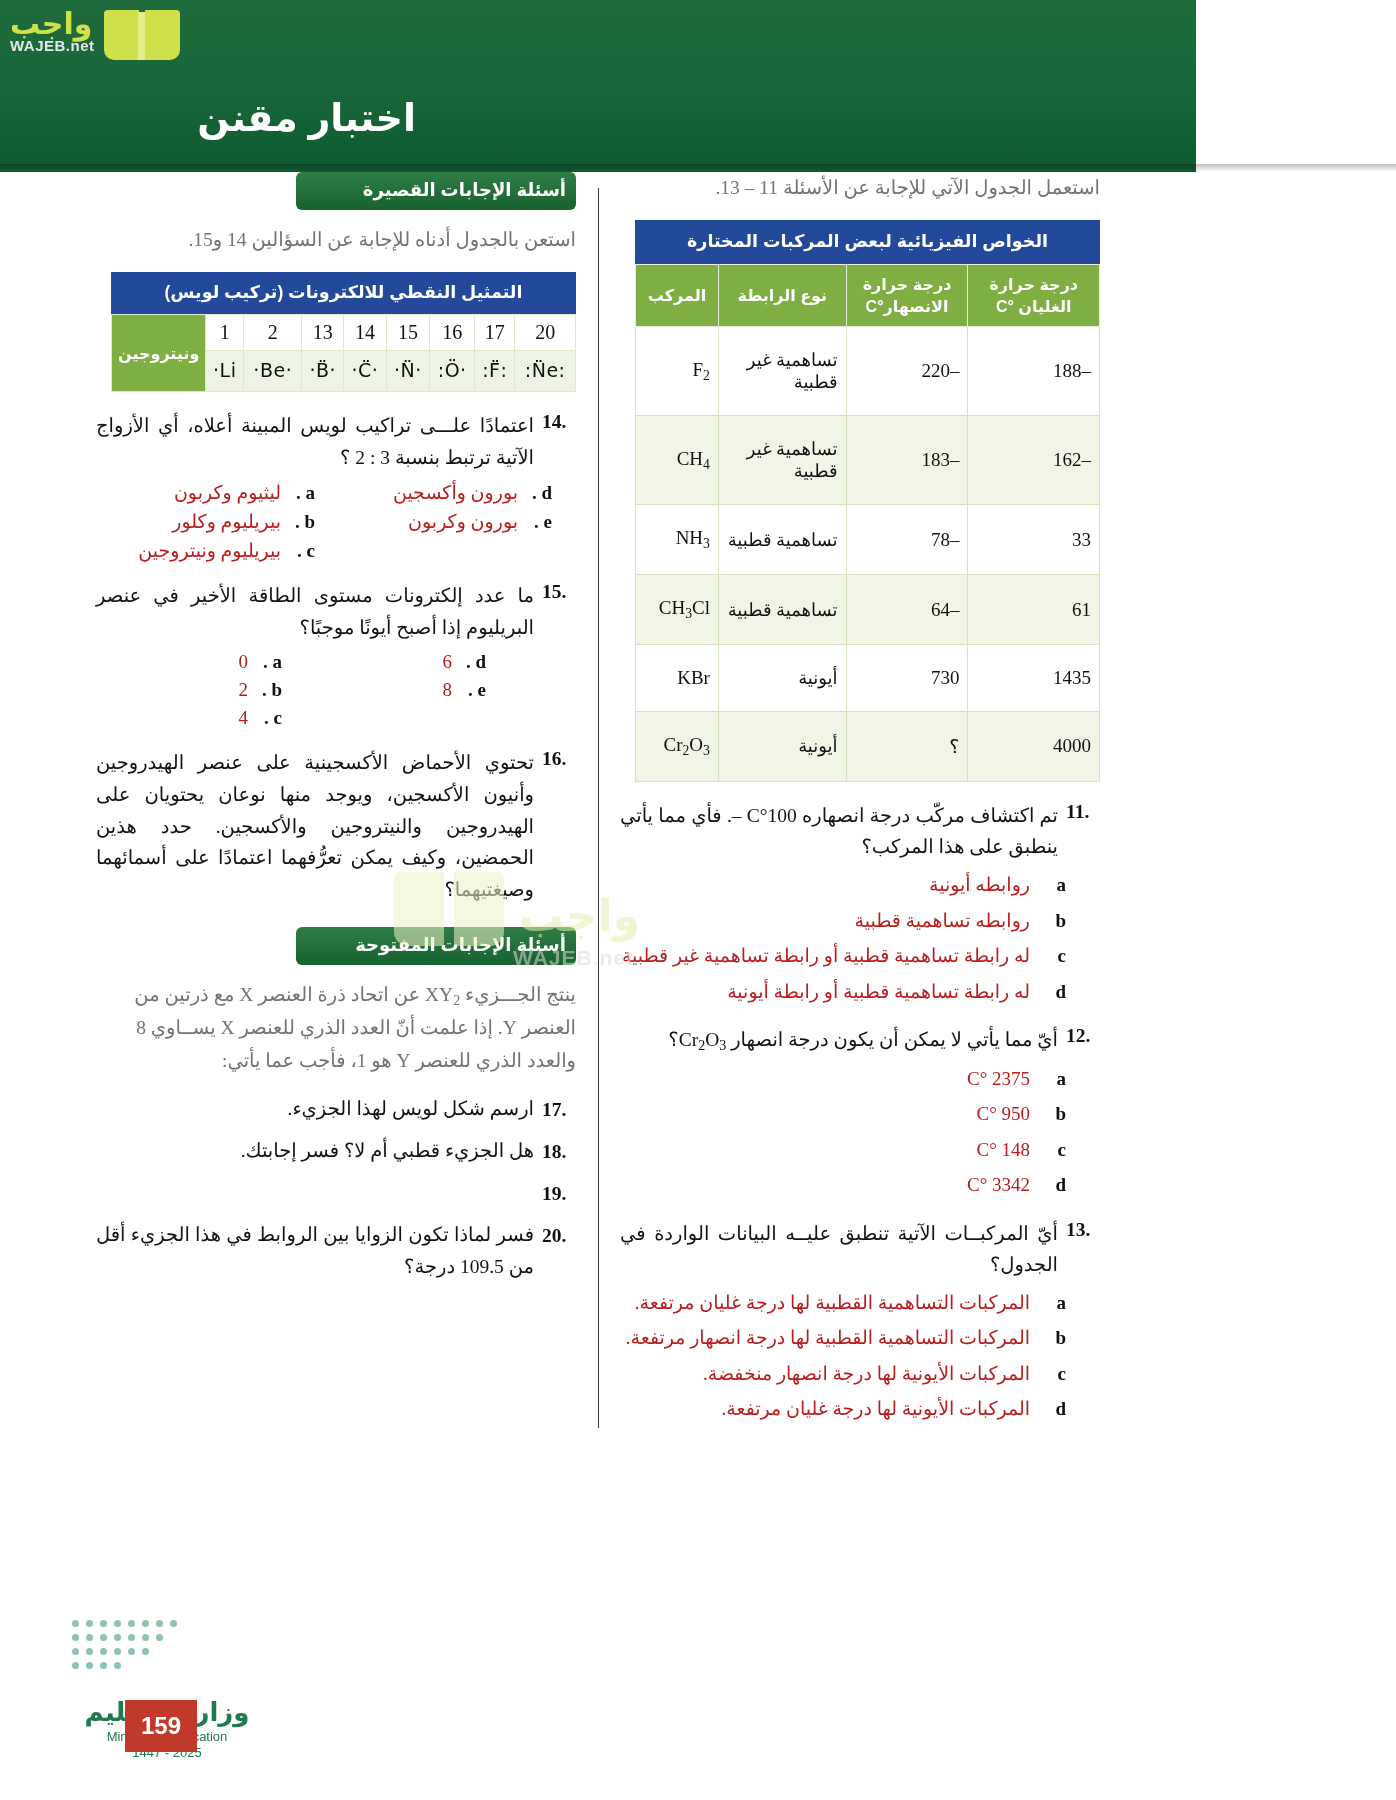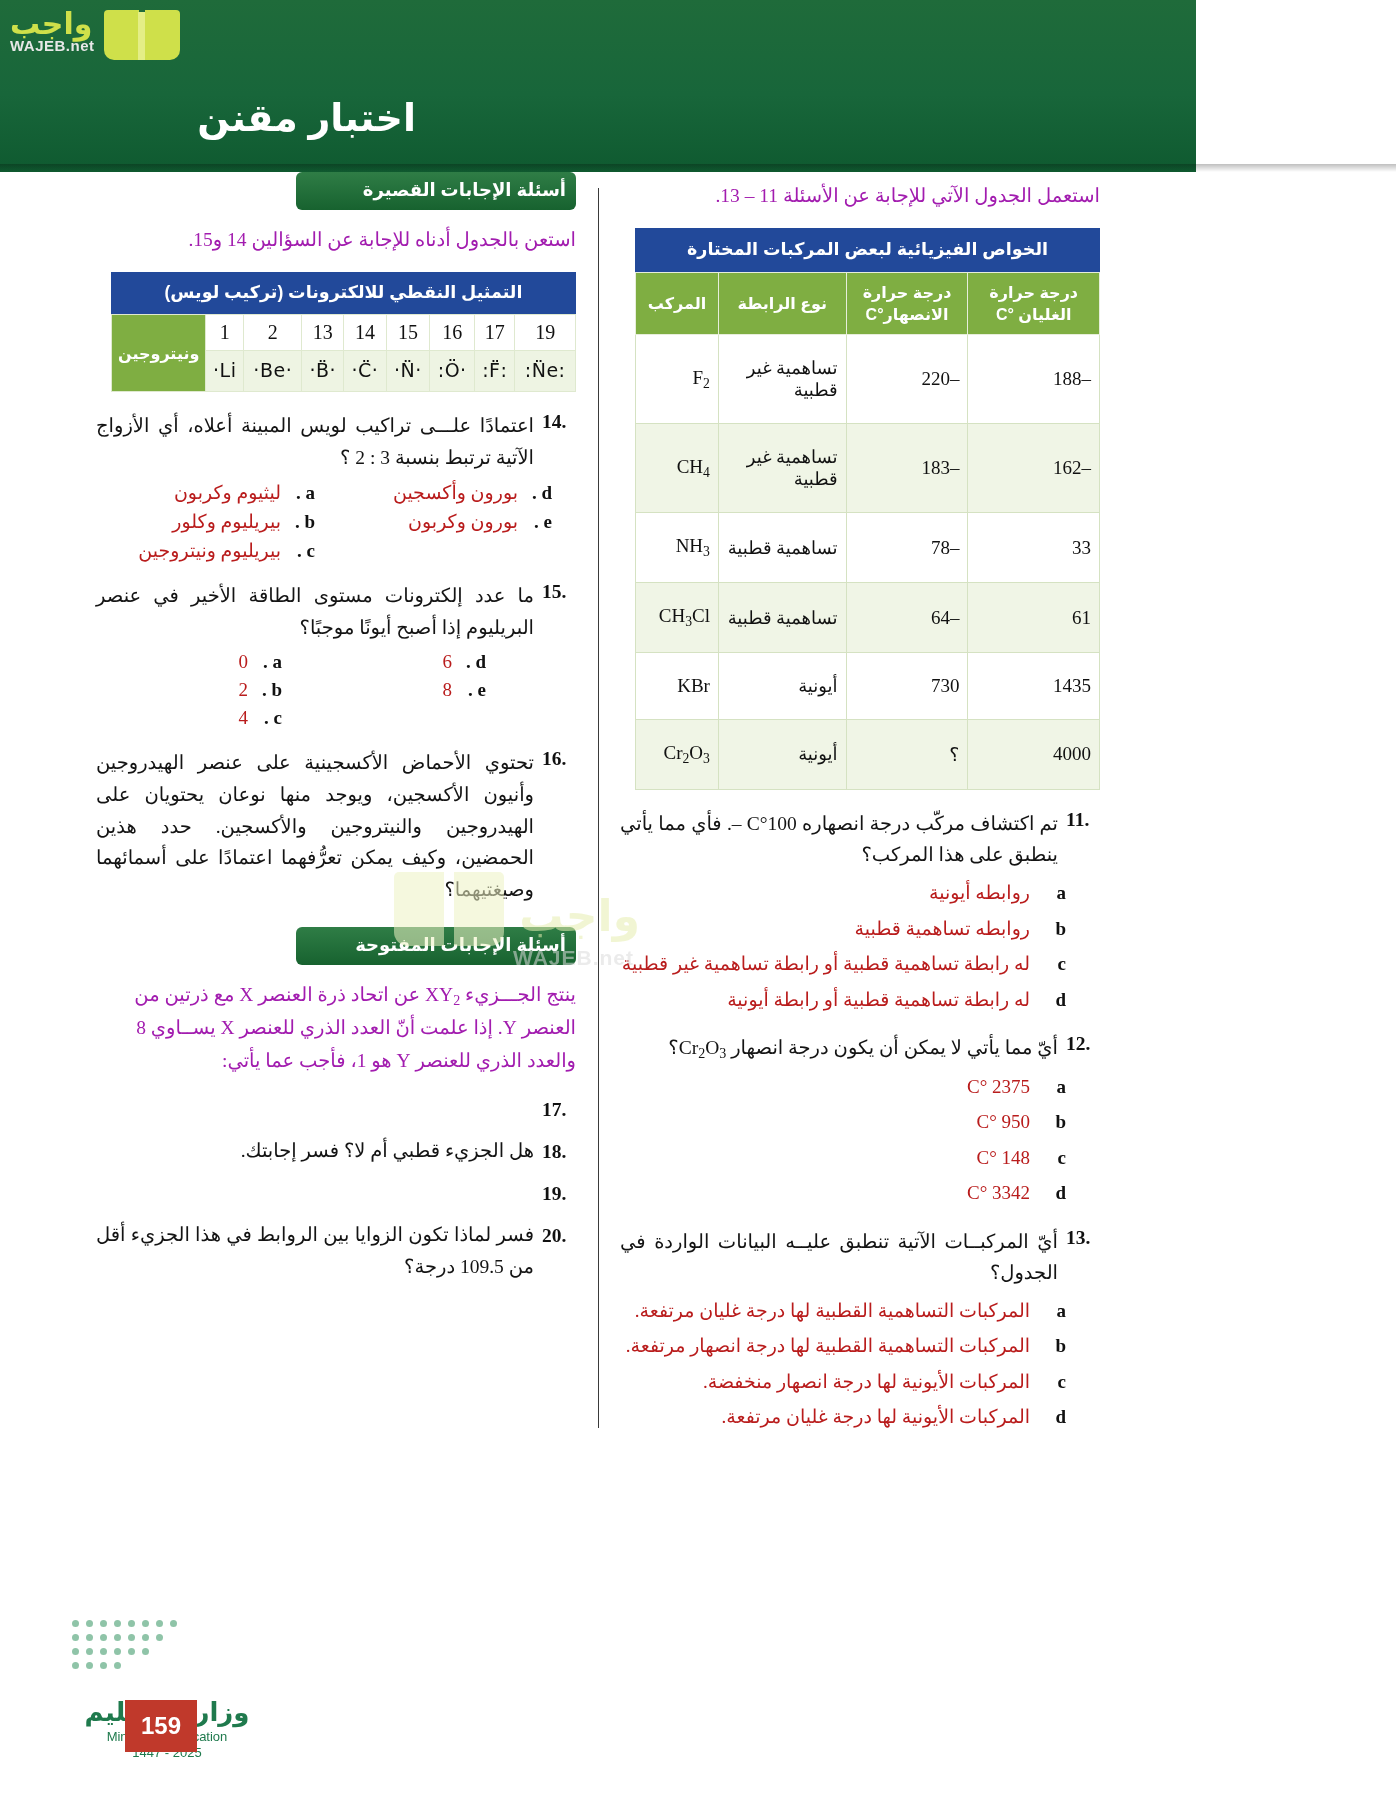--- a/index.html
+++ b/index.html
@@ -118,22 +118,22 @@
     font-family: "Liberation Sans", "DejaVu Sans", sans-serif;
     font-size: 18px;
     font-weight: bold;
     text-align: right;
     padding: 7px 10px 9px;
   }
 
   .lead-text {
     font-size: 19.5px;
     line-height: 1.65;
-    color: #a21caf;
-    margin: 8px 0 16px 0;
+    color: #737373;
+    margin: 0 0 16px 0;
   }
 
   
   table.data-table {
     border-collapse: collapse;
     width: 465px;
     margin: 0 0 18px 0;
     font-size: 17px;
     background: #fff;
   }
@@ -506,21 +506,21 @@
   <div class="col col-left">
 
     <div class="section-pill">أسئلة الإجابات القصيرة</div>
 
     <p class="lead-text">استعن بالجدول أدناه للإجابة عن السؤالين 14 و15.</p>
 
     <table class="lewis-table">
       <caption>التمثيل النقطي للالكترونات (تركيب لويس)</caption>
       <tbody>
         <tr>
-          <td>19</td>
+          <td>20</td>
           <td>17</td>
           <td>16</td>
           <td>15</td>
           <td>14</td>
           <td>13</td>
           <td>2</td>
           <td>1</td>
           <th class="grp" rowspan="2">ونيتروجين</th>
         </tr>
         <tr class="lewis-row">
@@ -603,20 +603,21 @@
       </div>
     </div>
 
     <div class="section-pill" style="margin-top:22px">أسئلة الإجابات المفتوحة</div>
 
     <p class="lead-text">ينتج الجـــزيء XY<sub>2</sub> عن اتحاد ذرة العنصر X مع ذرتين من العنصر Y. إذا علمت أنّ العدد الذري للعنصر X يســاوي 8 والعدد الذري للعنصر Y هو 1، فأجب عما يأتي:</p>
 
     <ul class="sub-list">
       <li>
         <span class="q-num">.17</span>
+        <span class="q-text">ارسم شكل لويس لهذا الجزيء.</span>
       </li>
       <li>
         <span class="q-num">.18</span>
         <span class="q-text">هل الجزيء قطبي أم لا؟ فسر إجابتك.</span>
       </li>
       <li>
         <span class="q-num">.19</span>
       </li>
       <li>
         <span class="q-num">.20</span>

